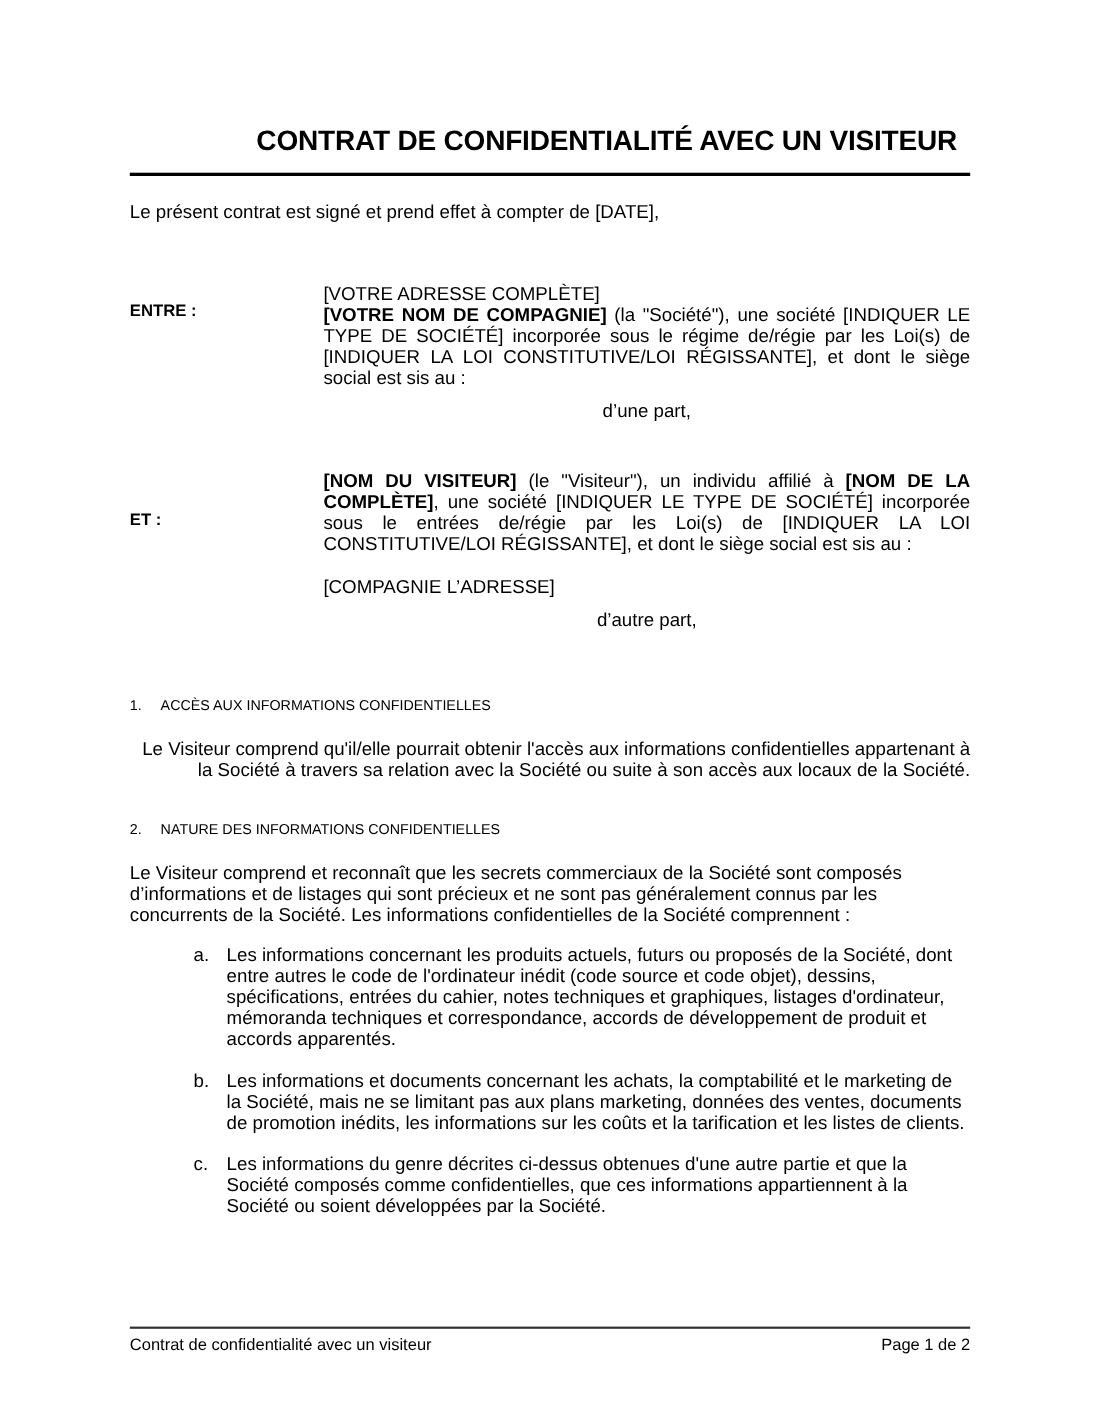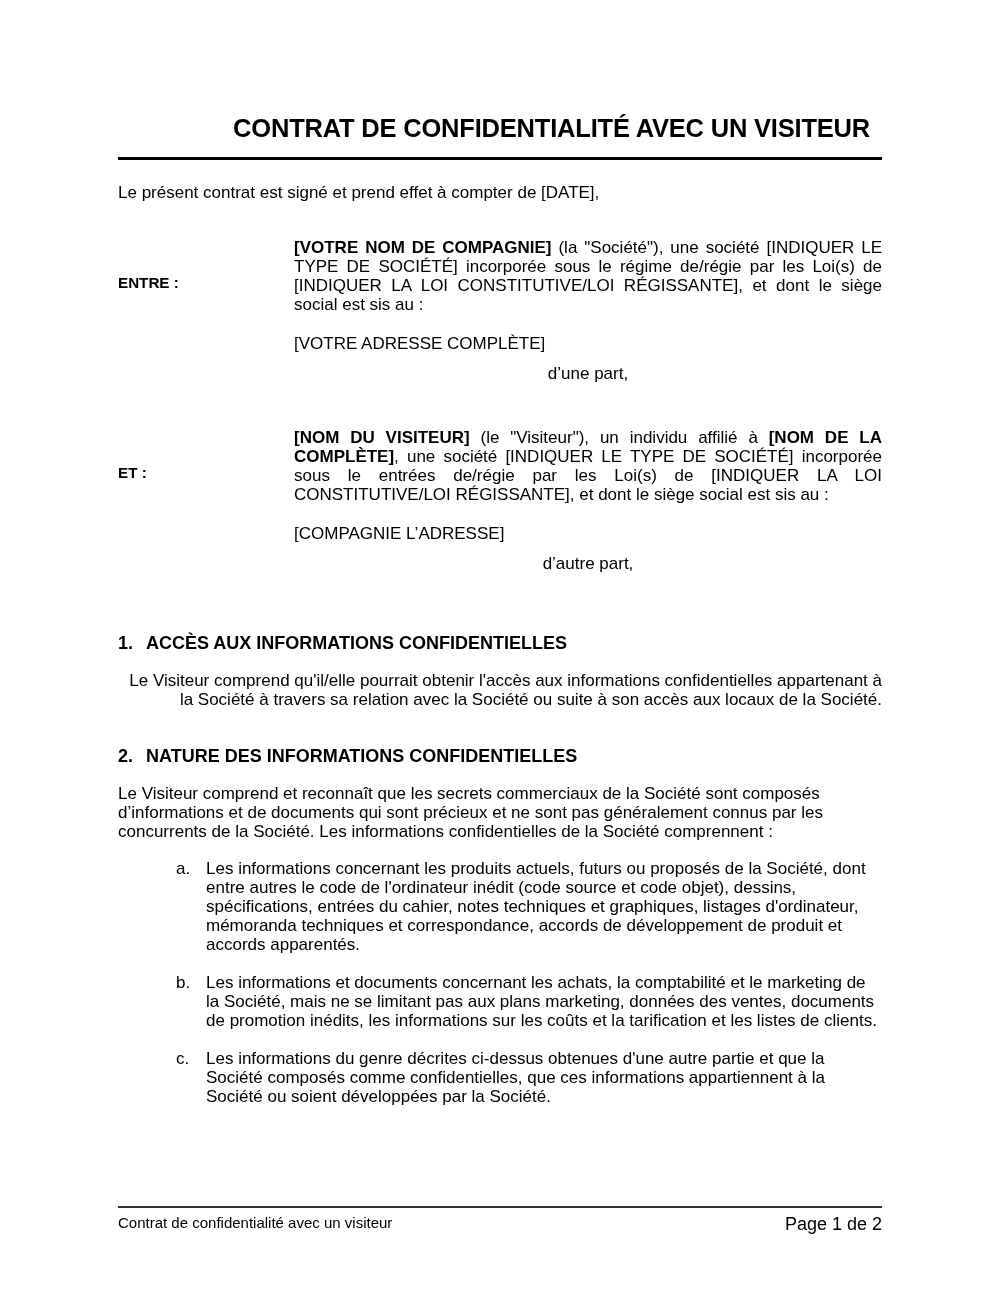--- a/index.html
+++ b/index.html
@@ -10,64 +10,64 @@
            font-weight: bold; font-size: 25.5px; letter-spacing: -0.2px; margin: 0; }
   .title-rule { position: absolute; top: 157px; left: 0; width: 764px; height: 3px; background: #000; }
   .p { font-size: 17px; line-height: 19px; margin: 0; }
   .intro { position: absolute; top: 183px; left: 0; }
   .party { position: absolute; left: 0; width: 764px; }
   .party-label { position: absolute; left: 0; top: 0; font-weight: bold; font-size: 15.2px; margin-top: 36px; }
   .party-body { position: absolute; left: 176px; width: 588px; top: 0; }
   .justify { text-align: justify; }
   .addr { margin-top: 20px; }
   .side { text-align: center; margin-top: 11px; }
-  .h { position: absolute; left: 0; font-weight: bold; font-size: 18px; margin: 0; }
+  .h { position: absolute; left: 0; font-weight: normal; font-size: 13px; margin: 0; }
   .h .num { display: inline-block; width: 28px; }
   .sec-p { position: absolute; left: 0; width: 764px; }
   .list { position: absolute; left: 58px; width: 706px; margin: 0; padding: 0; list-style: none; }
   .list li { position: relative; padding-left: 30px; margin-bottom: 19px; }
   .list .mk { position: absolute; left: 0; top: 0; }
   .footer-rule { position: absolute; top: 1206px; left: 0; width: 764px; height: 2px; background: #333; }
   .footer-left { position: absolute; top: 1214px; left: 0; font-size: 15px; }
-  .footer-right { position: absolute; top: 1214px; right: 0; font-size: 18px; }
+  .footer-right { position: absolute; top: 1214px; right: 0; font-size: 15px; }
   b { font-weight: bold; }
 </style>
 </head>
 <body>
 
 <div class="page">
 
   <h1 class="title">CONTRAT DE CONFIDENTIALITÉ AVEC UN VISITEUR</h1>
   <div class="title-rule"></div>
 
   <p class="p intro">Le présent contrat est signé et prend effet à compter de [DATE],</p>
 
   <div class="party" style="top:238px;">
     <span class="party-label">ENTRE :</span>
     <div class="party-body">
+      <p class="p addr">[VOTRE ADRESSE COMPLÈTE]</p>
       <p class="p justify"><b>[VOTRE NOM DE COMPAGNIE]</b><span> (la "Société"), une société [INDIQUER LE TYPE DE SOCIÉTÉ] incorporée sous le régime de/régie par les Loi(s) de [INDIQUER LA LOI CONSTITUTIVE/LOI RÉGISSANTE], et dont le siège social est sis au :</span></p>
-      <p class="p addr">[VOTRE ADRESSE COMPLÈTE]</p>
       <p class="p side">d’une part,</p>
     </div>
   </div>
 
   <div class="party" style="top:428px;">
     <span class="party-label">ET :</span>
     <div class="party-body">
       <p class="p justify"><b>[NOM DU VISITEUR]</b><span> (le "Visiteur"), un individu affilié à </span><b>[NOM DE LA COMPLÈTE]</b><span>, une société [INDIQUER LE TYPE DE SOCIÉTÉ] incorporée sous le entrées de/régie par les Loi(s) de [INDIQUER LA LOI CONSTITUTIVE/LOI RÉGISSANTE], et dont le siège social est sis au :</span></p>
       <p class="p addr">[COMPAGNIE L’ADRESSE]</p>
       <p class="p side">d’autre part,</p>
     </div>
   </div>
 
   <h2 class="h" style="top:633px;"><span class="num">1.</span><span>ACCÈS AUX INFORMATIONS CONFIDENTIELLES</span></h2>
   <p class="p sec-p" style="top:671px;text-align:right;">Le Visiteur comprend qu'il/elle pourrait obtenir l'accès aux informations confidentielles appartenant à la Société à travers sa relation avec la Société ou suite à son accès aux locaux de la Société.</p>
 
   <h2 class="h" style="top:746px;"><span class="num">2.</span><span>NATURE DES INFORMATIONS CONFIDENTIELLES</span></h2>
-  <p class="p sec-p" style="top:784px;">Le Visiteur comprend et reconnaît que les secrets commerciaux de la Société sont composés d’informations et de documents qui sont précieux et ne sont pas généralement connus par les concurrents de la Société. Les informations confidentielles de la Société comprennent :</p>
+  <p class="p sec-p" style="top:784px;">Le Visiteur comprend et reconnaît que les secrets commerciaux de la Société sont composés d’informations et de listages qui sont précieux et ne sont pas généralement connus par les concurrents de la Société. Les informations confidentielles de la Société comprennent :</p>
 
   <ul class="list" style="top:859px;">
     <li class="p"><span class="mk">a.</span><span>Les informations concernant les produits actuels, futurs ou proposés de la Société, dont entre autres le code de l'ordinateur inédit (code source et code objet), dessins, spécifications, entrées du cahier, notes techniques et graphiques, listages d'ordinateur, mémoranda techniques et correspondance, accords de développement de produit et accords apparentés.</span></li>
     <li class="p"><span class="mk">b.</span><span>Les informations et documents concernant les achats, la comptabilité et le marketing de la Société, mais ne se limitant pas aux plans marketing, données des ventes, documents de promotion inédits, les informations sur les coûts et la tarification et les listes de clients.</span></li>
     <li class="p"><span class="mk">c.</span><span>Les informations du genre décrites ci-dessus obtenues d'une autre partie et que la Société composés comme confidentielles, que ces informations appartiennent à la Société ou soient développées par la Société.</span></li>
   </ul>
 
   <div class="footer-rule"></div>
   <span class="footer-left">Contrat de confidentialité avec un visiteur</span>
   <span class="footer-right">Page 1 de 2</span>

